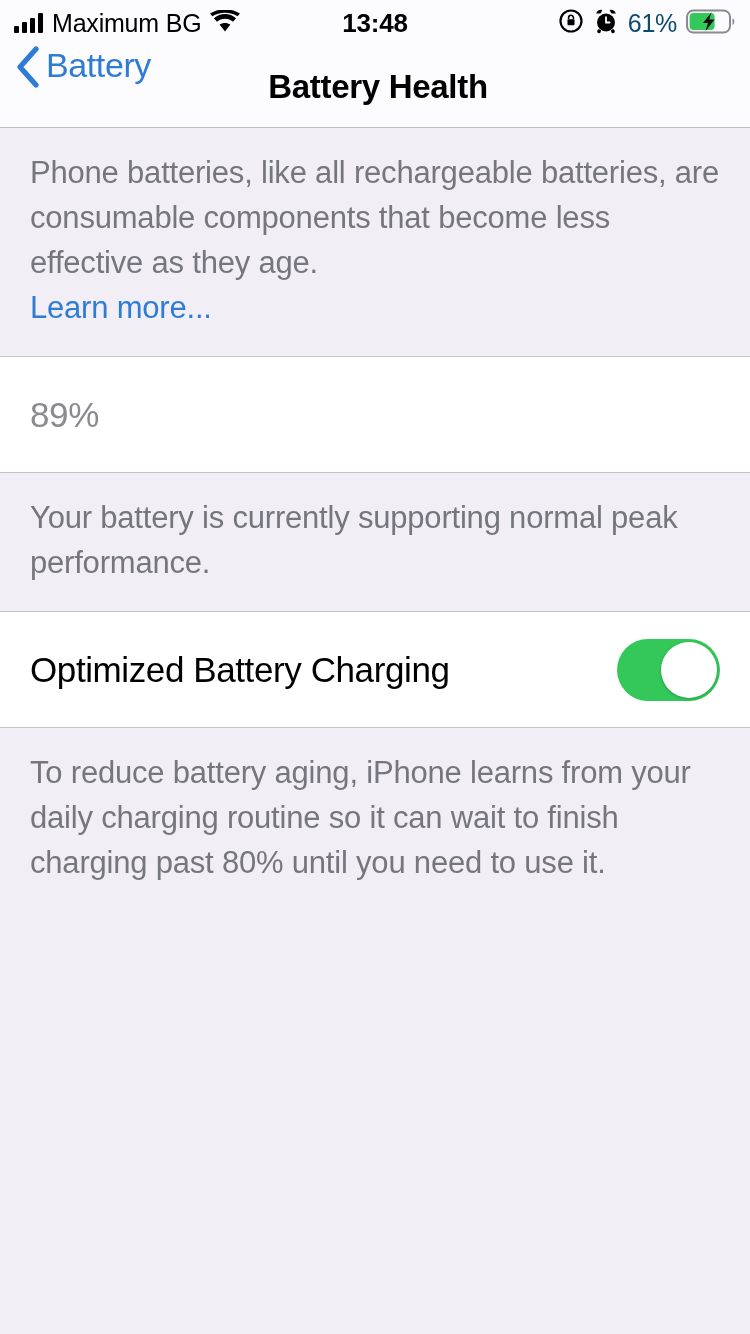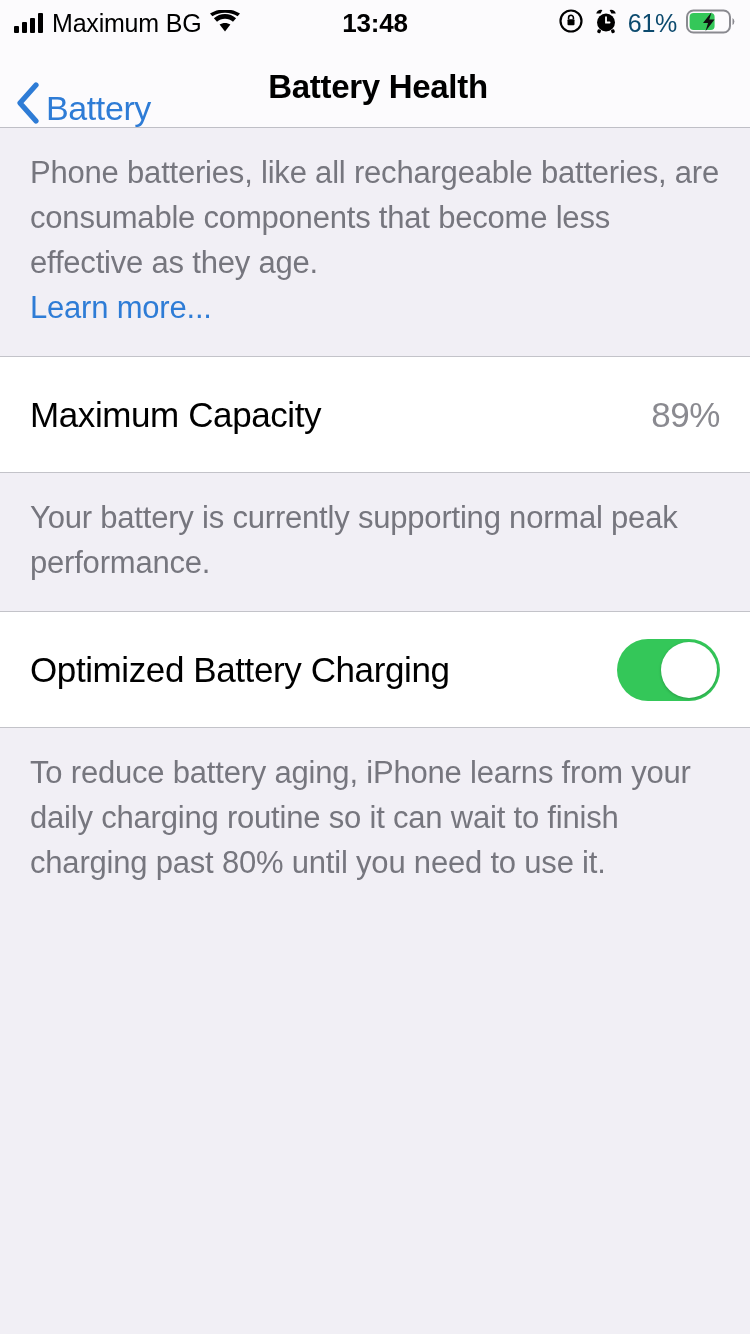--- a/index.html
+++ b/index.html
@@ -37,21 +37,21 @@
 
   
   .navbar{
     height:82px; width:100%;
     background:#FCFBFD;
     position:relative;
     border-bottom:1px solid #BFBFC6;
   }
   .back{
     position:absolute; left:16px; top:0; height:82px;
-    display:flex; align-items:flex-end; gap:6px;
+    display:flex; align-items:flex-start; gap:6px;
     cursor:pointer;
   }
   .back-label{ font-size:34px; color:#2E7CD6; letter-spacing:-0.4px; }
   .nav-title{
     position:absolute; left:6px; right:0; top:0; height:82px;
     display:flex; align-items:center; justify-content:center;
     font-size:33px; font-weight:bold; color:#000; letter-spacing:-0.3px;
   }
 
   
@@ -153,21 +153,20 @@
     </div>
     <div class="nav-title">Battery Health</div>
   </div>
 
   <div class="desc">
     <span>Phone batteries, like all rechargeable batteries, are consumable components that become less effective as they age.</span>
     <span class="link">Learn more...</span>
   </div>
 
   <div class="row">
-    <span class="row-label">Maximum Capacity</span>
     <span class="row-value">89%</span>
   </div>
 
   <div class="desc">Your battery is currently supporting normal peak performance.</div>
 
   <div class="row">
     <span class="row-label">Optimized Battery Charging</span>
     <span class="toggle" id="obc-toggle">
       <span class="knob"></span>
     </span>

